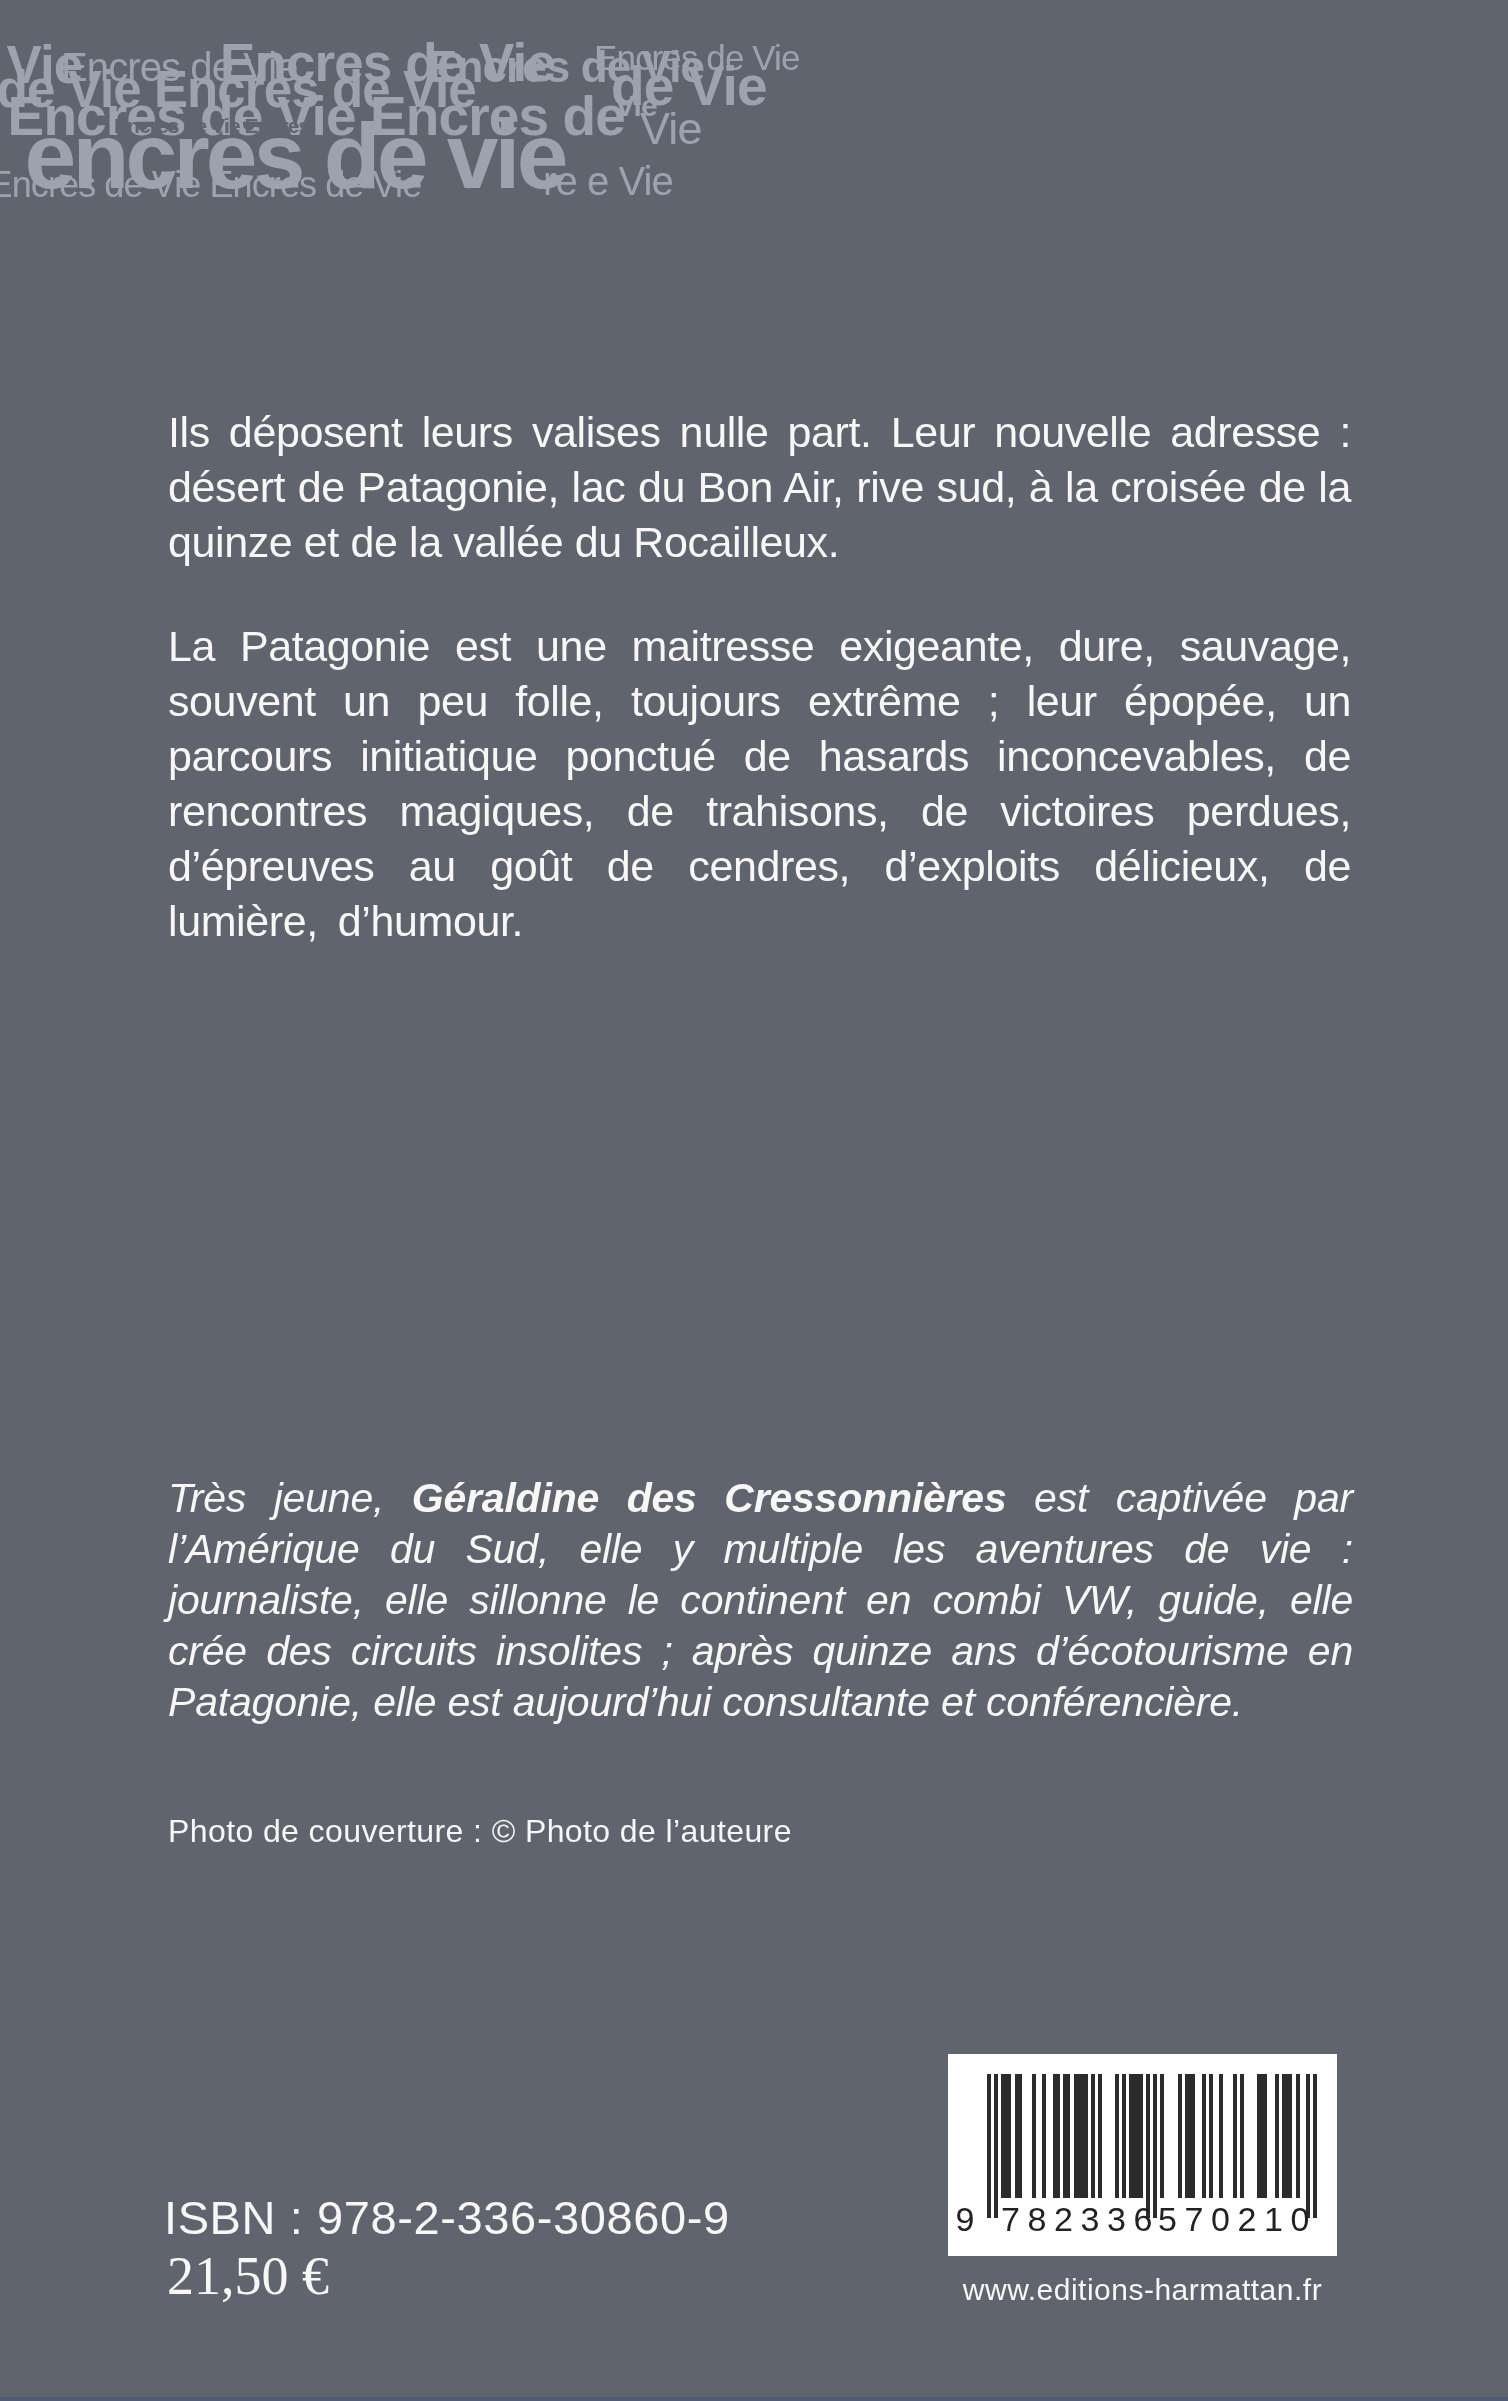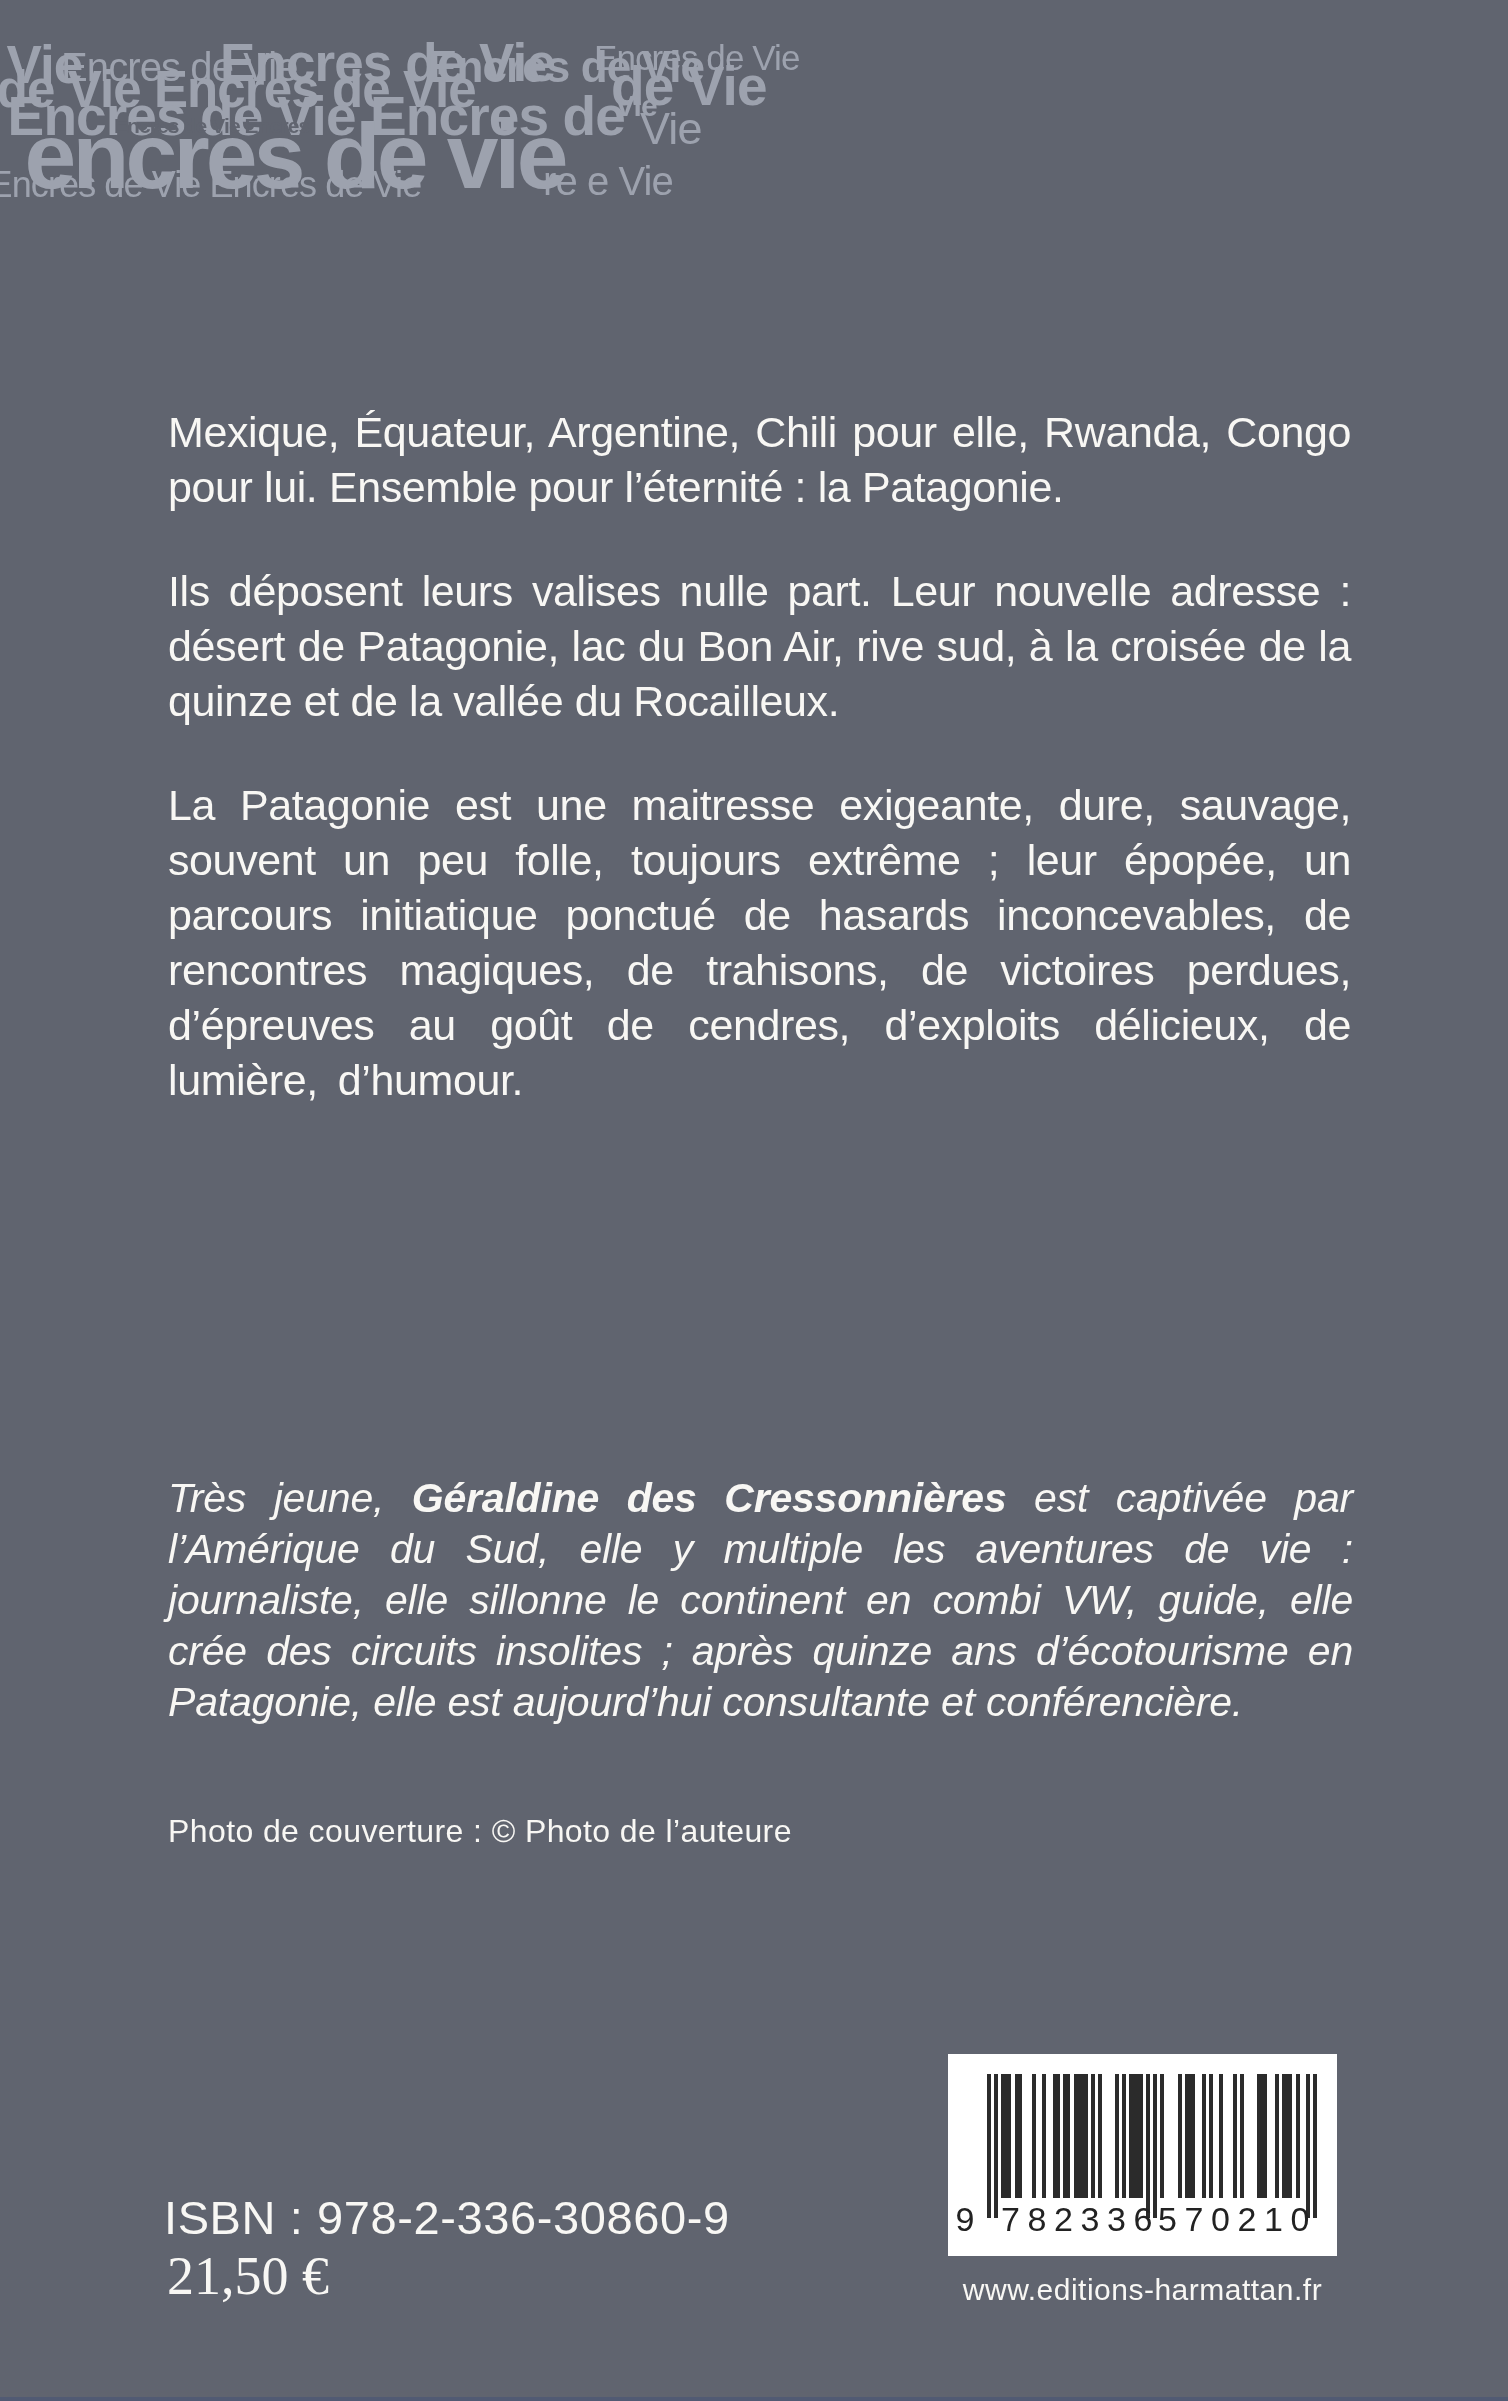--- a/index.html
+++ b/index.html
@@ -103,21 +103,20 @@
   <span class="logo-frag" style="left:611px;top:59px;font-size:55px;font-weight:700;">de Vie</span>
   <span class="logo-frag" style="left:615px;top:91px;font-size:30px;font-weight:700;">Vie</span>
   <span class="logo-frag" style="left:640px;top:106px;font-size:45px;font-weight:300;">Vie</span>
   <span class="logo-frag" style="left:-11.4px;top:167px;font-size:36px;font-weight:300;">Encres de Vie Encres de Vie</span>
   <span class="logo-frag" style="left:543px;top:161px;font-size:40px;font-weight:300;">re e Vie</span>
   <span class="logo-frag dark" style="left:114px;top:115px;font-size:21px;font-weight:700;text-align:right;">Encres de Vie Encres</span>
   <span class="logo-frag big" style="left:24.6px;top:110px;font-size:93px;font-weight:700;">encres de vie</span>
 </div>
 
 <div class="synopsis">
-  <p>Mexique, Équateur, Argentine, Chili pour elle, Rwanda, Congo pour lui. Ensemble pour l’éternité : la Patagonie.</p>
   <p>Ils déposent leurs valises nulle part. Leur nouvelle adresse : désert de Patagonie, lac du Bon Air, rive sud, à la croisée de la quinze et de la vallée du Rocailleux.</p>
   <p class="looser">La Patagonie est une maitresse exigeante, dure, sauvage, souvent un peu folle, toujours extrême ; leur épopée, un parcours initiatique ponctué de hasards inconcevables, de rencontres magiques, de trahisons, de victoires perdues, d’épreuves au goût de cendres, d’exploits délicieux, de lumière, d’humour.</p>
 </div>
 
 <p class="bio"><span>Très jeune, </span><b>Géraldine des Cressonnières</b><span> est captivée par l’Amérique du Sud, elle y multiple les aventures de vie : journaliste, elle sillonne le continent en combi VW, guide, elle crée des circuits insolites ; après quinze ans d’écotourisme en Patagonie, elle est aujourd’hui consultante et conférencière.</span></p>
 
 <p class="photo-credit">Photo de couverture : © Photo de l’auteure</p>
 
 <p class="isbn">ISBN : 978-2-336-30860-9</p>
 <p class="price">21,50 €</p>

